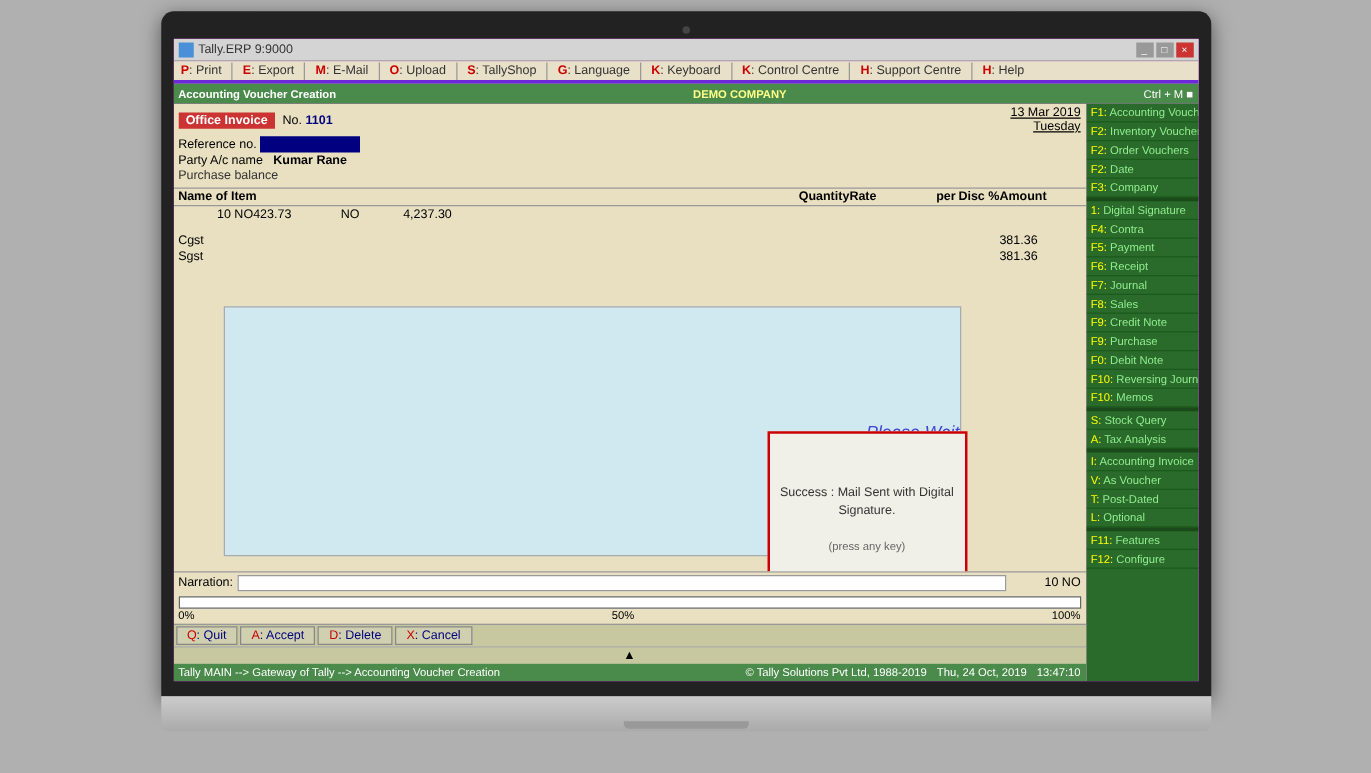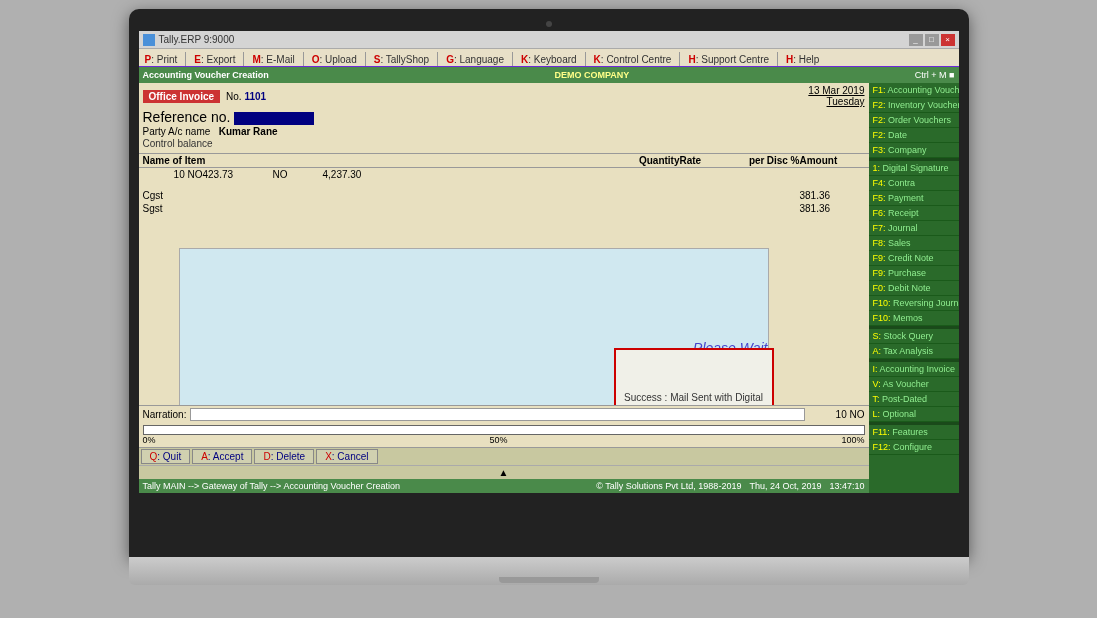--- a/index.html
+++ b/index.html
@@ -8,21 +8,21 @@
       display: flex;
       justify-content: center;
       align-items: center;
       width: 1097px;
       height: 618px;
       font-family: Arial, sans-serif;
       overflow: hidden;
     }
     .screen {
       width: 100%;
-      height: 462px;
+      height: 514px;
       background: #d946ef;
       display: flex;
       flex-direction: column;
       overflow: hidden;
       position: relative;
     }
     
     .title-bar {
       background: #d4d4d4;
       height: 18px;
@@ -55,22 +55,22 @@
       justify-content: center;
       cursor: pointer;
       color: white;
     }
     .title-btn.close { background: #cc3333; }
     
     .menu-bar {
       background: #e8e0c8;
       height: 18px;
       display: flex;
-      align-items: flex-end;
-      border-bottom: 1px solid #6d28d9;
+      align-items: center;
+      border-bottom: 3px solid #6d28d9;
       flex-shrink: 0;
       gap: 2px;
     }
     .menu-item {
       font-size: 10px;
       padding: 1px 6px;
       color: #333;
       cursor: pointer;
       white-space: nowrap;
     }
@@ -123,21 +123,21 @@
       font-weight: bold;
       padding: 1px 6px;
       margin-right: 6px;
     }
     .invoice-date {
       margin-left: auto;
       font-size: 10px;
       text-align: right;
       text-decoration: underline;
     }
-    .ref-row { font-size: 14px; margin-bottom: 1px; }
+    .ref-row { font-size: 10px; margin-bottom: 1px; }
     .ref-input {
       display: inline-block;
       background: #000080;
       color: white;
       width: 80px;
       height: 13px;
       font-size: 9px;
       vertical-align: middle;
     }
     .party-row { font-size: 10px; margin-bottom: 1px; }
@@ -394,21 +394,21 @@
               </div>
               <div class="ref-row">
                 <span>Reference no.</span>
                 <span class="ref-input"></span>
               </div>
               <div class="party-row">
                 <span>Party A/c name</span>&nbsp;&nbsp;
                 <span style="font-weight:bold;">Kumar Rane</span>
               </div>
               <div class="balance-row">
-                <span>Control balance</span>
+                <span>Purchase balance</span>
               </div>
             </div>
 
             <div class="table-header">
               <span class="col-name">Name of Item</span>
               <span class="col-qty">Quantity</span>
               <span class="col-rate">Rate</span>
               <span class="col-per">per</span>
               <span class="col-disc">Disc %</span>
               <span class="col-amt">Amount</span>

